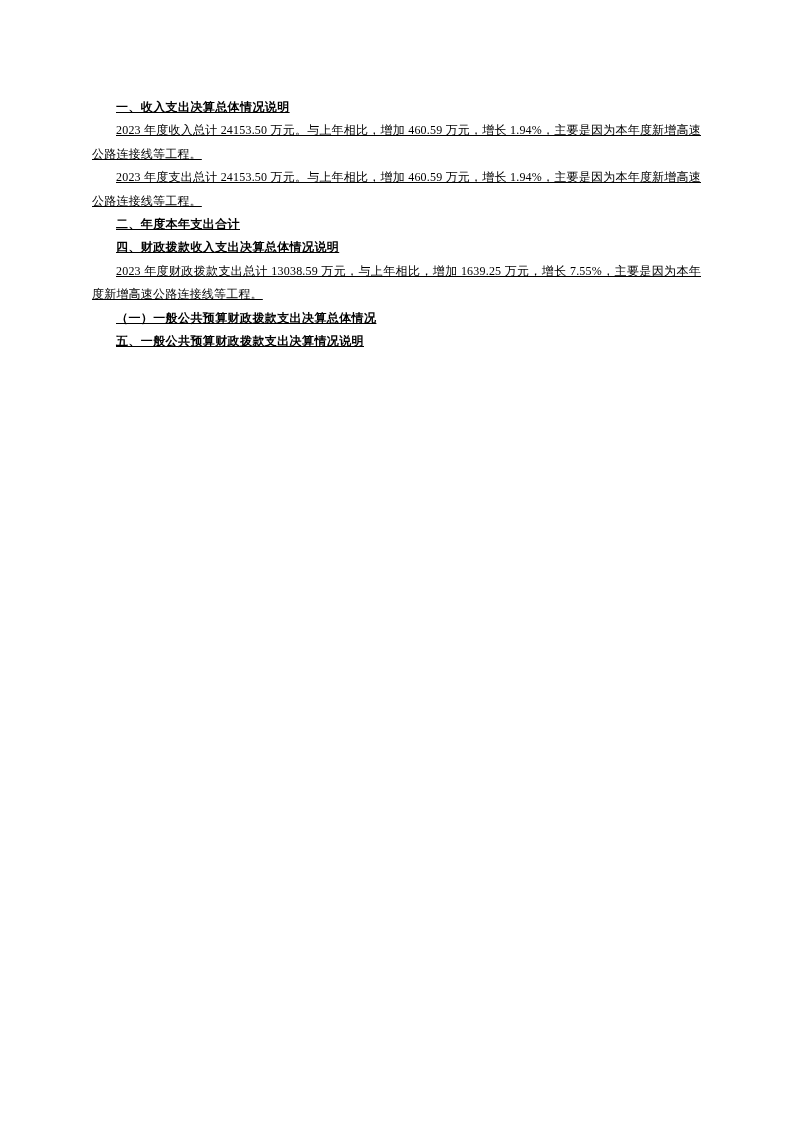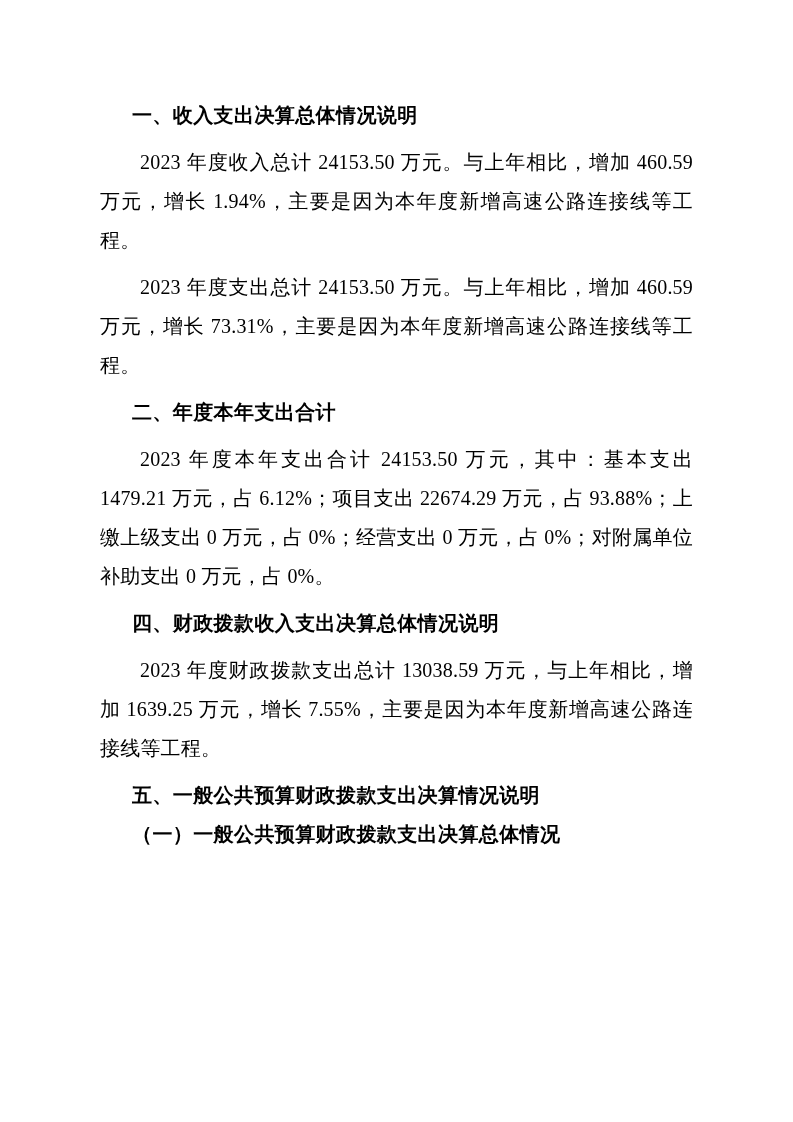--- a/index.html
+++ b/index.html
@@ -15,45 +15,45 @@
   }
   .page {
     position: relative;
     width: 793px;
     height: 1122px;
     box-sizing: border-box;
     padding: 96px 92px 96px 92px;
     background: #ffffff;
   }
   .doc-body {
-    font-size: 20px;
+    font-size: 12px;
     line-height: 1.95;
     text-align: justify;
     text-justify: inter-ideograph;
+    text-decoration: underline;
   }
   .heading {
     font-weight: bold;
     text-indent: 2em;
     margin: 0;
     letter-spacing: 0.4px;
   }
   .para {
     text-indent: 2em;
-    margin: 8px;
+    margin: 0;
     letter-spacing: 0.2px;
   }
 </style>
 </head>
 <body>
 
 <div class="page">
   <div class="doc-body" id="doc-body">
       <p class="heading">一、收入支出决算总体情况说明</p>
       <p class="para">2023 年度收入总计 24153.50 万元。与上年相比，增加 460.59 万元，增长 1.94%，主要是因为本年度新增高速公路连接线等工程。</p>
-      <p class="para">2023 年度支出总计 24153.50 万元。与上年相比，增加 460.59 万元，增长 73.31%，主要是因为本年度新增高速公路连接线等工程。</p>
+      <p class="para">2023 年度支出总计 24153.50 万元。与上年相比，增加 460.59 万元，增长 1.94%，主要是因为本年度新增高速公路连接线等工程。</p>
       <p class="heading">二、年度本年支出合计</p>
-      <p class="para">2023 年度本年支出合计 24153.50 万元，其中：基本支出 1479.21 万元，占 6.12%；项目支出 22674.29 万元，占 93.88%；上缴上级支出 0 万元，占 0%；经营支出 0 万元，占 0%；对附属单位补助支出 0 万元，占 0%。</p>
       <p class="heading">四、财政拨款收入支出决算总体情况说明</p>
       <p class="para">2023 年度财政拨款支出总计 13038.59 万元，与上年相比，增加 1639.25 万元，增长 7.55%，主要是因为本年度新增高速公路连接线等工程。</p>
+      <p class="heading">（一）一般公共预算财政拨款支出决算总体情况</p>
       <p class="heading">五、一般公共预算财政拨款支出决算情况说明</p>
-      <p class="heading">（一）一般公共预算财政拨款支出决算总体情况</p>
     </div>
 </div>
 
 </body></html>

